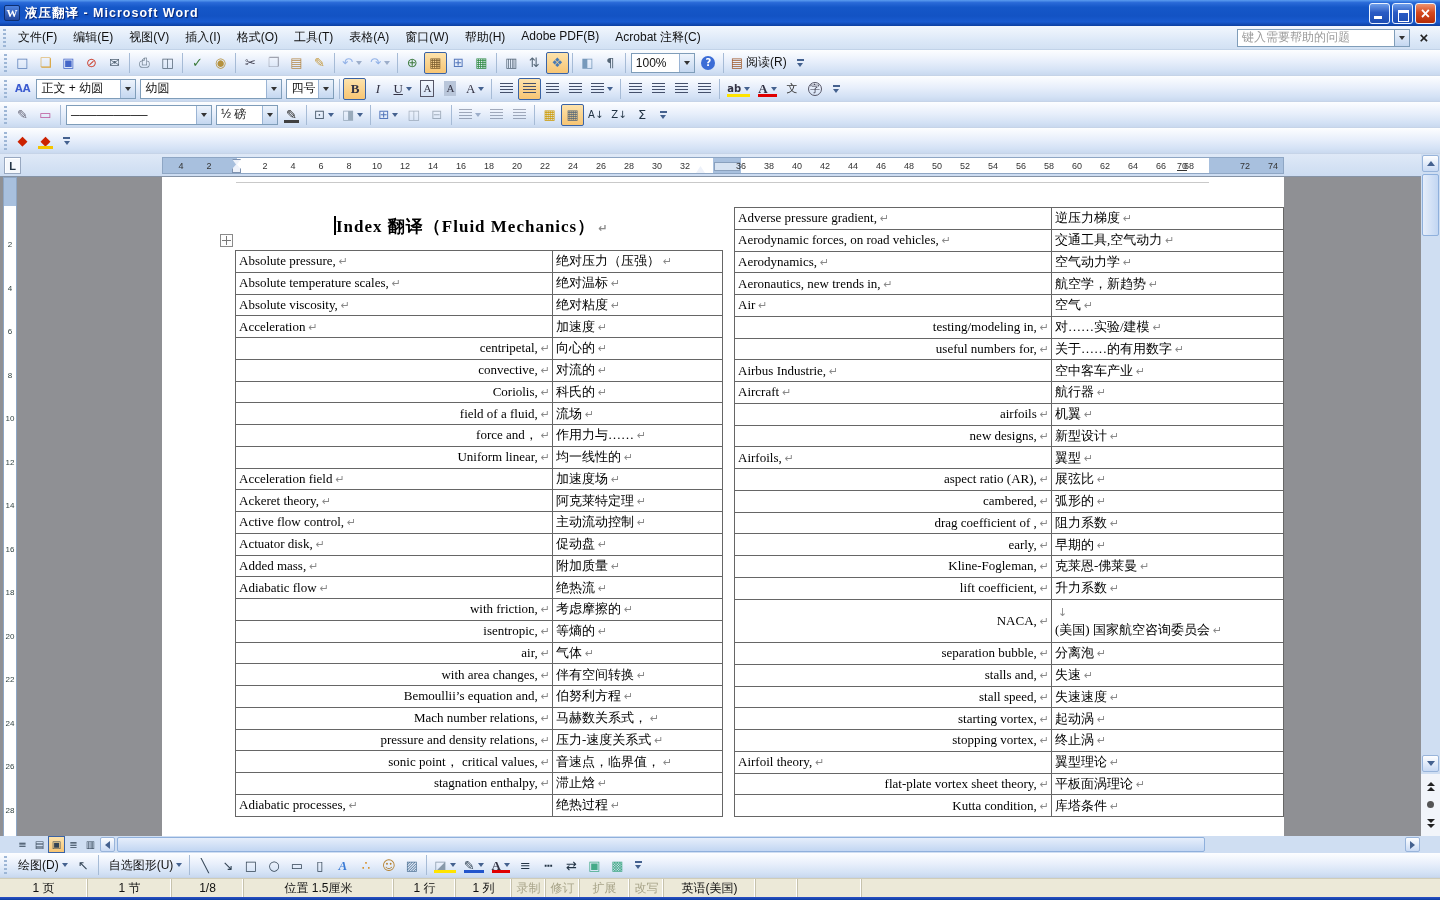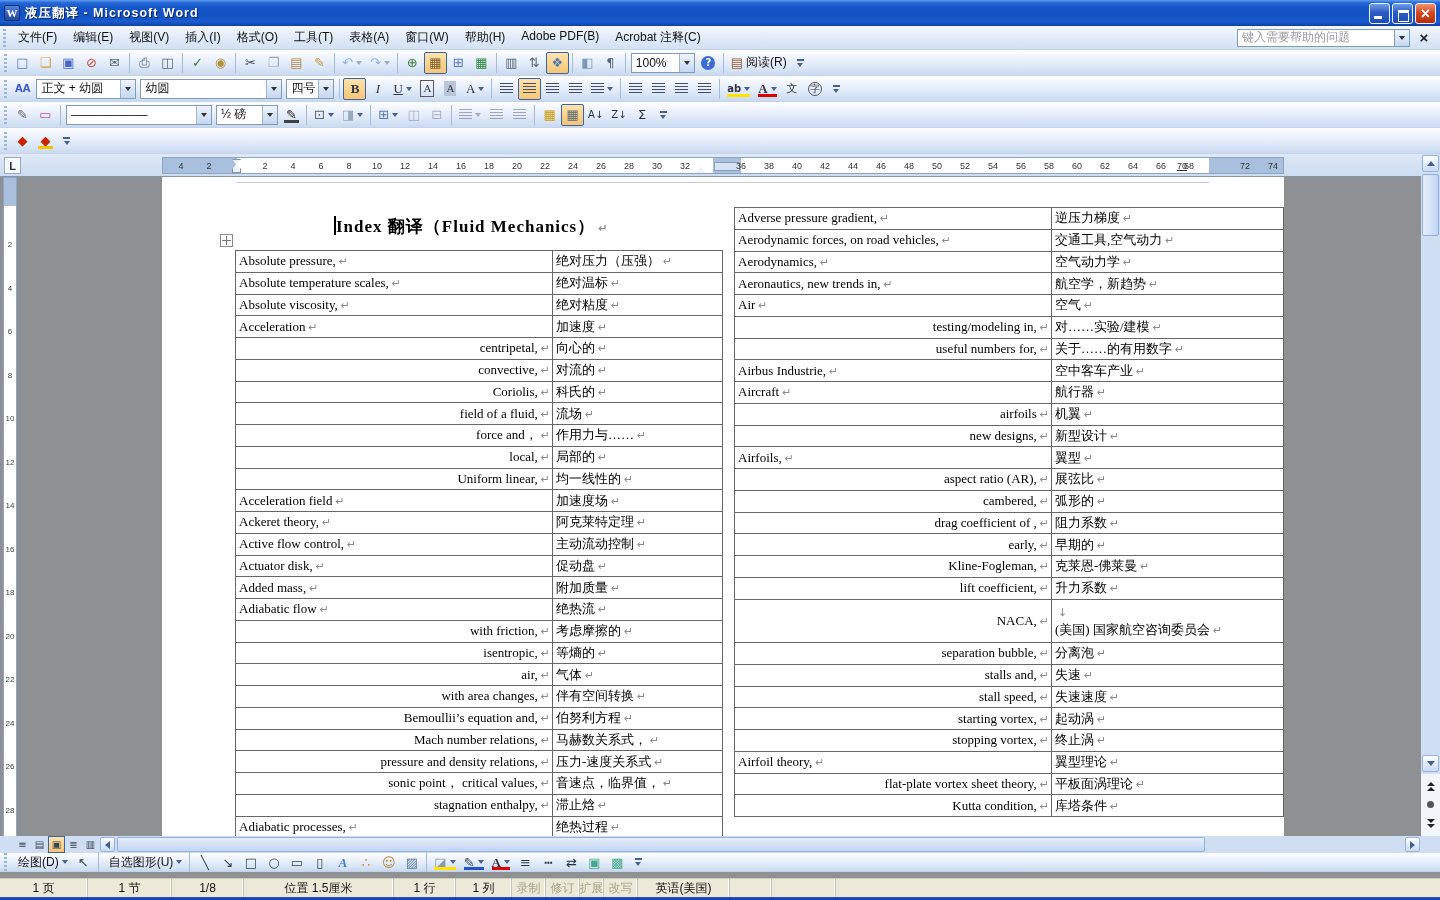--- a/index.html
+++ b/index.html
@@ -132,21 +132,21 @@
   .hscroll{position:absolute;left:0;top:836px;width:1421px;height:17px;background:#cfdef2;display:flex;align-items:center;}
   .viewbar{display:flex;margin-left:14px;}
   .viewbar .tb-btn{height:17px;min-width:17px;padding:0 1px;border-radius:0;}
   .viewbar .glyph{font-size:10px;}
   .hthumb{width:1088px;height:15px;margin-left:1px;border:1px solid #8fb0dc;border-radius:2px;
     background:linear-gradient(#e6eefb,#c2d6f2);}
   .hright{margin-left:auto;}
   .corner{position:absolute;right:0;top:836px;width:19px;height:17px;background:#cfdef2;}
 
   
-  .drawrow{top:853px;height:19px;}
+  .drawrow{top:853px;height:25px;}
   .statusbar{position:absolute;left:0;top:878px;width:1440px;height:19px;background:#ece9d8;
     border-top:1px solid #cfccb8;display:flex;align-items:center;font-size:12px;color:#111;}
   .seg{height:100%;display:flex;align-items:center;justify-content:center;border-right:1px solid #c6c2ac;
     box-shadow:inset -1px 0 0 #fff;white-space:nowrap;padding:0 2px;}
   .seg.dis{color:#a8a489;}
   .bluestrip{position:absolute;left:0;top:897px;width:1440px;height:3px;background:linear-gradient(#2b50c8,#0d3fa0);}
 </style>
 </head>
 <body>
 
@@ -551,24 +551,20 @@
           </tr>
           <tr>
             <td class="ind"><span>field of a fluid,</span><span class="mark">↵</span></td>
             <td><span>流场</span><span class="mark">↵</span></td>
           </tr>
           <tr>
             <td class="ind"><span>force and，</span><span class="mark">↵</span></td>
             <td><span>作用力与……</span><span class="mark">↵</span></td>
           </tr>
           <tr>
-            <td class="ind"><span>local,</span><span class="mark">↵</span></td>
-            <td><span>局部的</span><span class="mark">↵</span></td>
-          </tr>
-          <tr>
             <td class="ind"><span>Uniform linear,</span><span class="mark">↵</span></td>
             <td><span>均一线性的</span><span class="mark">↵</span></td>
           </tr>
           <tr>
             <td class=""><span>Acceleration field</span><span class="mark">↵</span></td>
             <td><span>加速度场</span><span class="mark">↵</span></td>
           </tr>
           <tr>
             <td class=""><span>Ackeret theory,</span><span class="mark">↵</span></td>
             <td><span>阿克莱特定理</span><span class="mark">↵</span></td>
@@ -877,19 +873,19 @@
   </div>
 <div class="statusbar" id="statusbar">
     <div class="seg" style="width: 88px;">1 页</div>
     <div class="seg" style="width: 84px;">1 节</div>
     <div class="seg" style="width: 72px;">1/8</div>
     <div class="seg" style="width: 150px;">位置 1.5厘米</div>
     <div class="seg" style="width: 62px;">1 行</div>
     <div class="seg" style="width: 56px;">1 列</div>
     <div class="seg dis" style="width: 34px;">录制</div>
     <div class="seg dis" style="width: 34px;">修订</div>
-    <div class="seg dis" style="width: 24px;">扩展</div>
+    <div class="seg dis" style="width: 50px;">扩展</div>
     <div class="seg dis" style="width: 34px;">改写</div>
     <div class="seg" style="width: 92px;">英语(美国)</div>
     <div class="seg" style="width: 42px;"></div>
     <div class="seg" style="width: 64px;"></div>
   </div>
 <div class="bluestrip"></div>
 
 </body></html>

